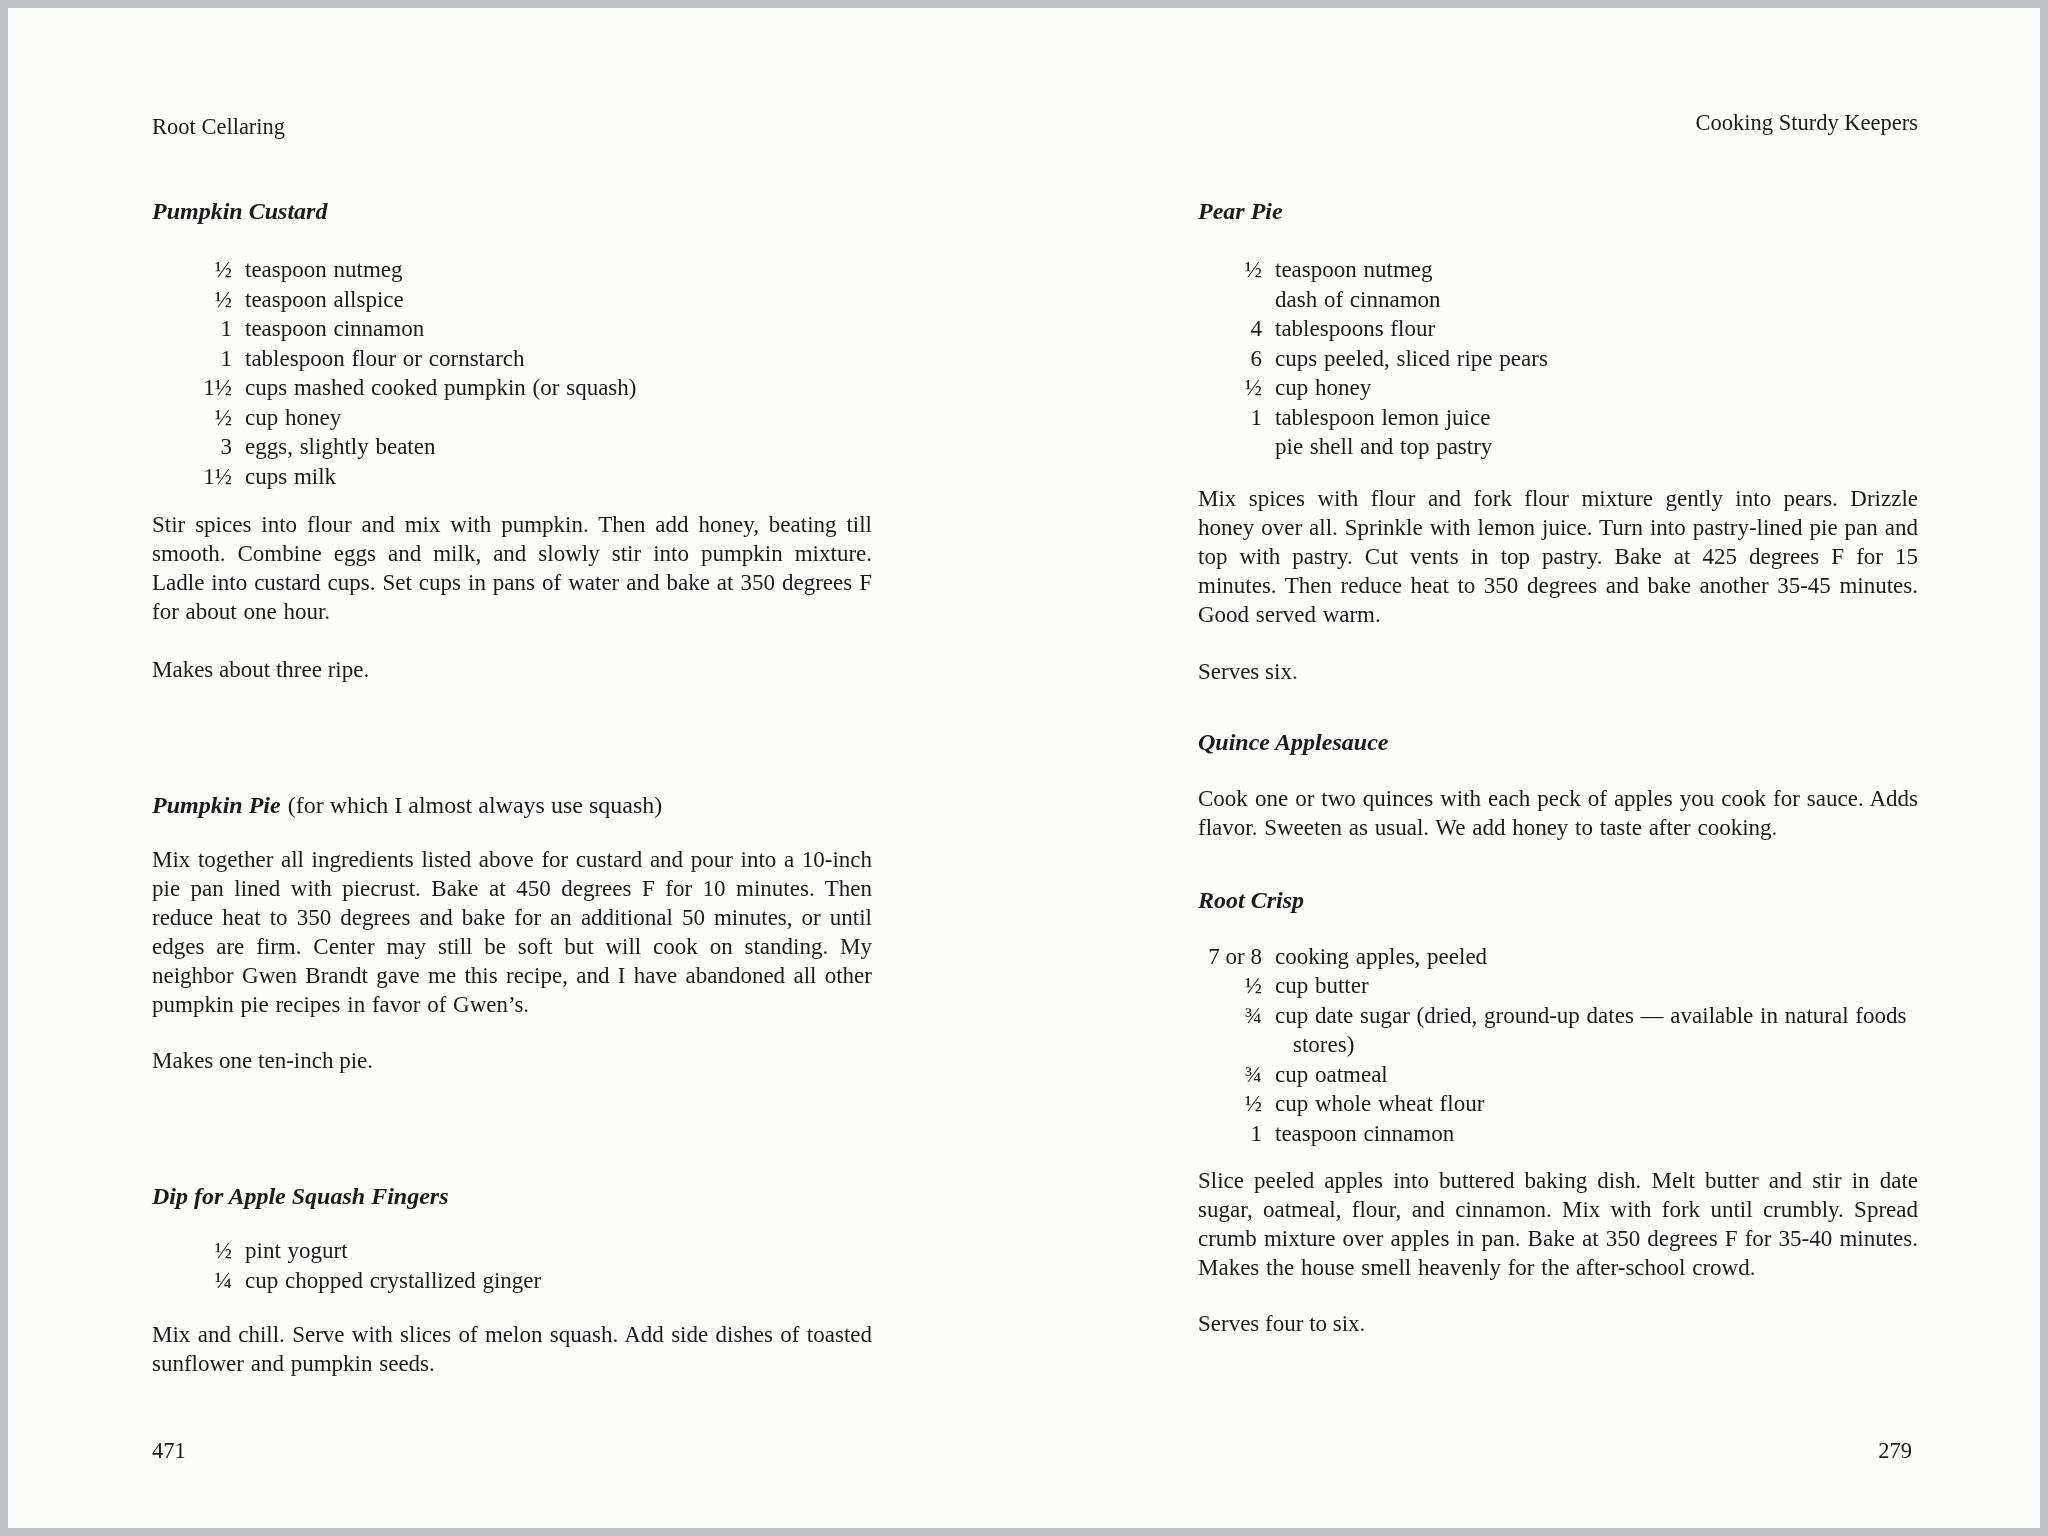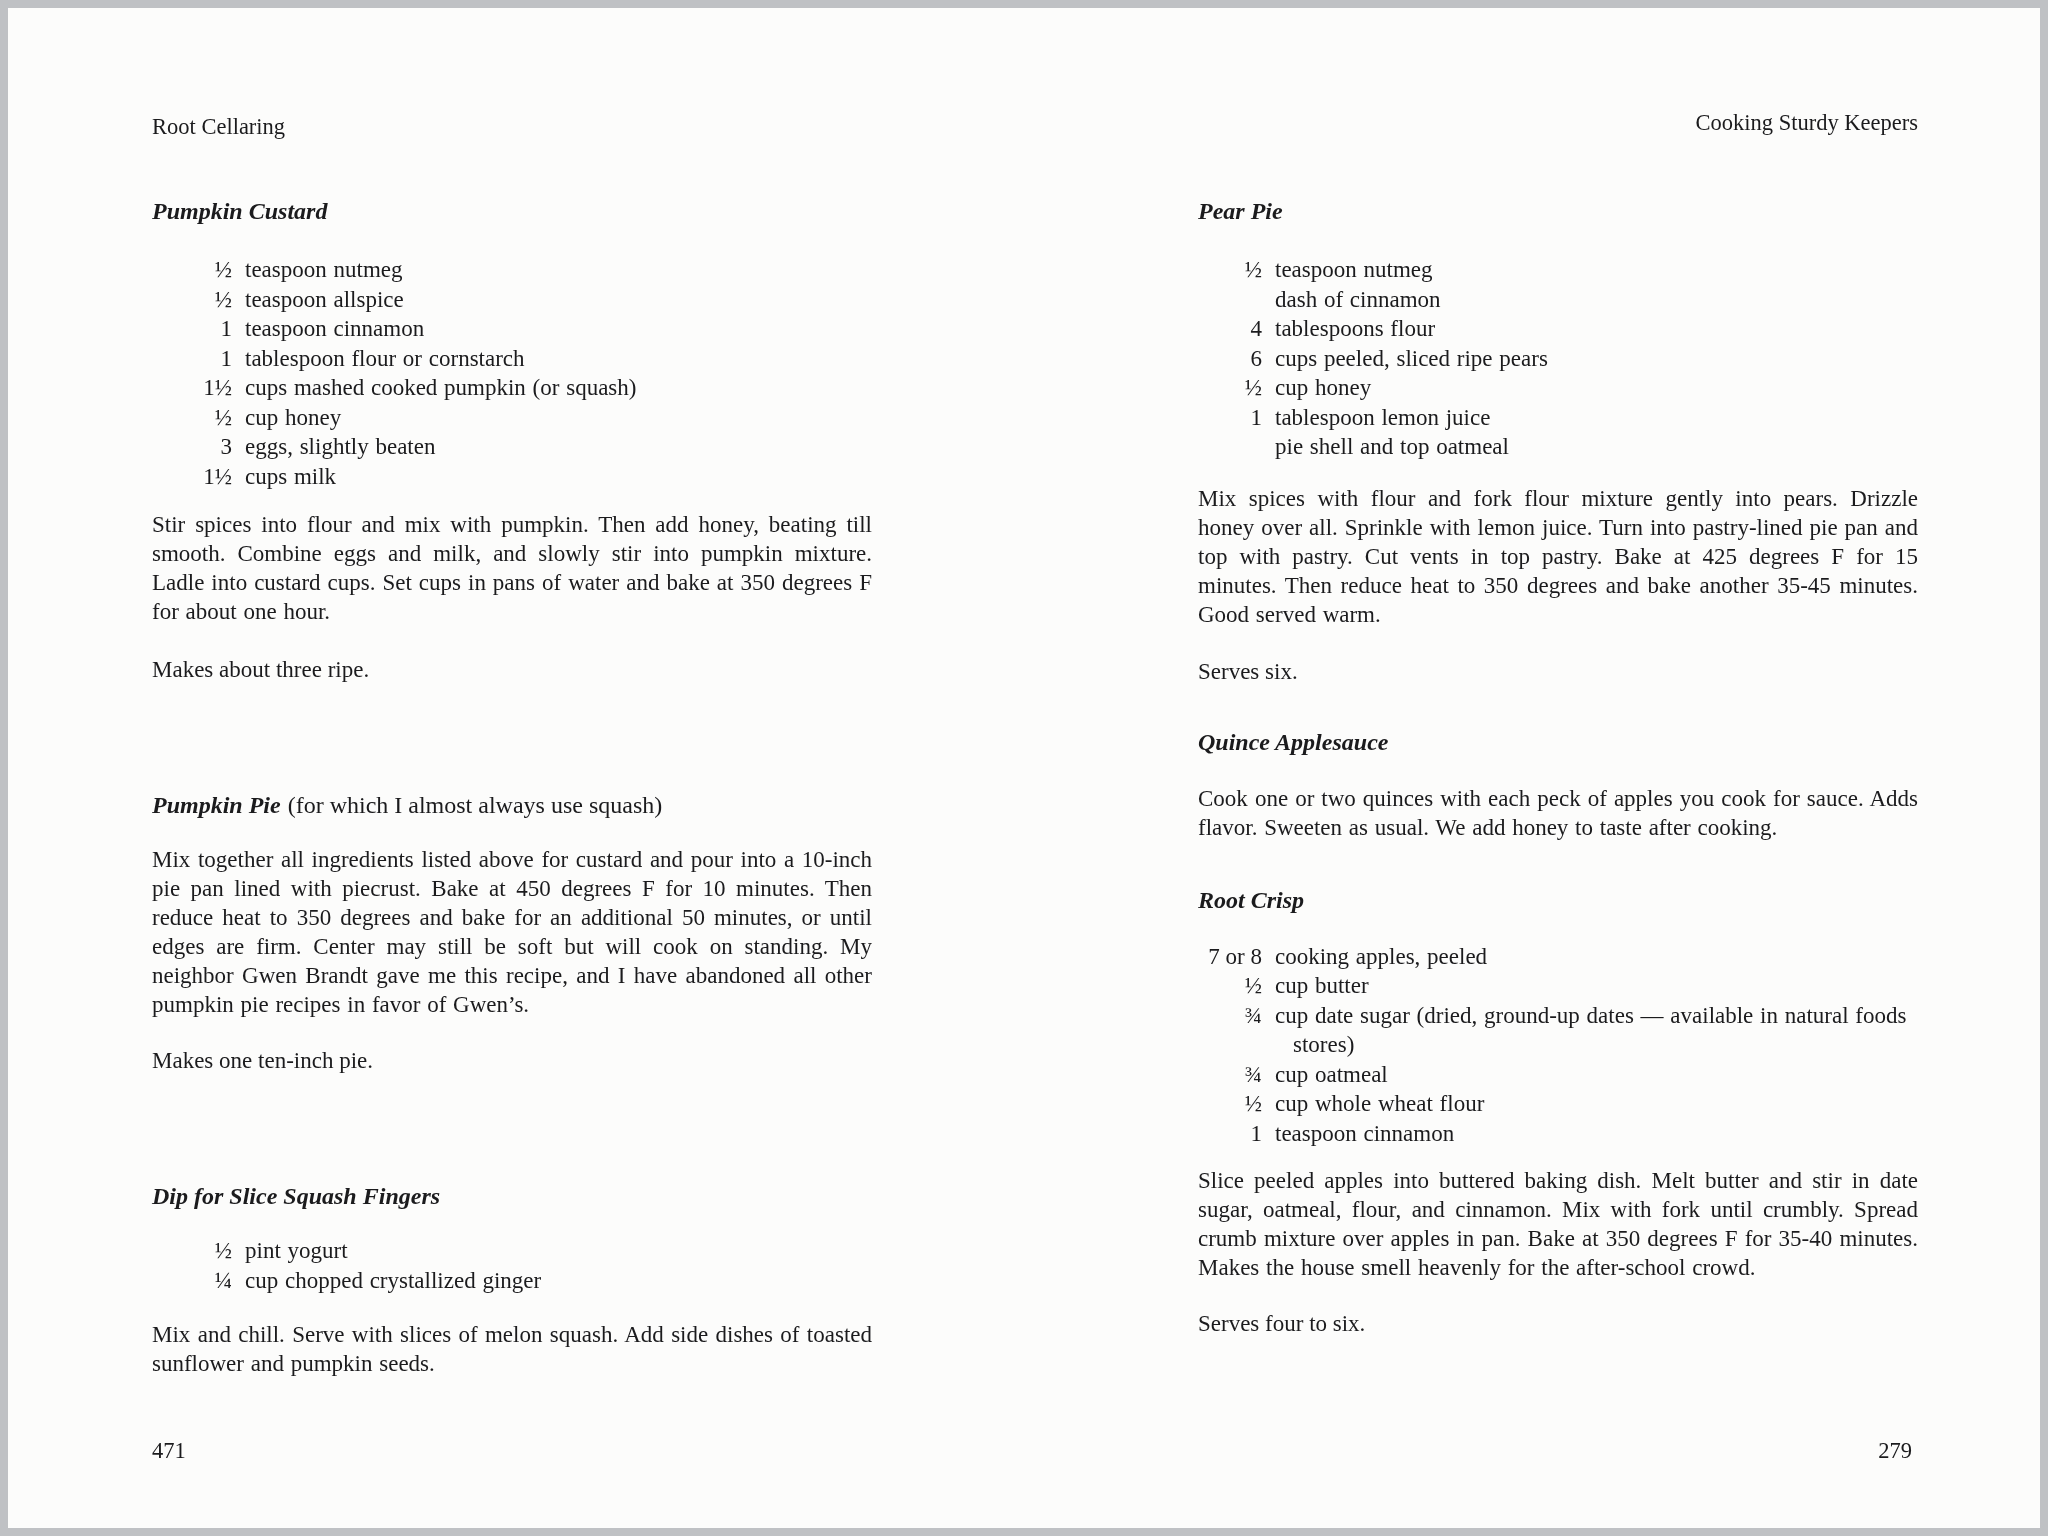--- a/index.html
+++ b/index.html
@@ -120,21 +120,21 @@
 
     <p class="body-par lp-par1">Stir spices into flour and mix with pumpkin. Then add honey, beating till smooth. Combine eggs and milk, and slowly stir into pumpkin mixture. Ladle into custard cups. Set cups in pans of water and bake at 350 degrees F for about one hour.</p>
     <p class="yield lp-yield1">Makes about three ripe.</p>
 
     <h2 class="recipe-title lp-title2">
       <span>Pumpkin Pie</span><span class="title-note">(for which I almost always use squash)</span>
     </h2>
     <p class="body-par lp-par2">Mix together all ingredients listed above for custard and pour into a 10-inch pie pan lined with piecrust. Bake at 450 degrees F for 10 minutes. Then reduce heat to 350 degrees and bake for an additional 50 minutes, or until edges are firm. Center may still be soft but will cook on standing. My neighbor Gwen Brandt gave me this recipe, and I have abandoned all other pumpkin pie recipes in favor of Gwen’s.</p>
     <p class="yield lp-yield2">Makes one ten-inch pie.</p>
 
-    <h2 class="recipe-title lp-title3">Dip for Slice Squash Fingers</h2>
+    <h2 class="recipe-title lp-title3">Dip for Apple Squash Fingers</h2>
     <div class="ingredients lp-ing3">
       <div class="ing-row">
         <span class="qty">½</span>
         <span class="item">pint yogurt</span>
       </div>
       <div class="ing-row">
         <span class="qty">¼</span>
         <span class="item">cup chopped crystallized ginger</span>
       </div>
     </div>
@@ -168,21 +168,21 @@
       <div class="ing-row">
         <span class="qty">½</span>
         <span class="item">cup honey</span>
       </div>
       <div class="ing-row">
         <span class="qty">1</span>
         <span class="item">tablespoon lemon juice</span>
       </div>
       <div class="ing-row">
         <span class="qty"></span>
-        <span class="item">pie shell and top oatmeal</span>
+        <span class="item">pie shell and top pastry</span>
       </div>
     </div>
 
     <p class="body-par rp-par1">Mix spices with flour and fork flour mixture gently into pears. Drizzle honey over all. Sprinkle with lemon juice. Turn into pastry-lined pie pan and top with pastry. Cut vents in top pastry. Bake at 425 degrees F for 15 minutes. Then reduce heat to 350 degrees and bake another 35-45 minutes. Good served warm.</p>
     <p class="yield rp-yield1">Serves six.</p>
 
     <h2 class="recipe-title rp-title2">Quince Applesauce</h2>
     <p class="body-par rp-par2">Cook one or two quinces with each peck of apples you cook for sauce. Adds flavor. Sweeten as usual. We add honey to taste after cooking.</p>
 
     <h2 class="recipe-title rp-title3">Root Crisp</h2>

